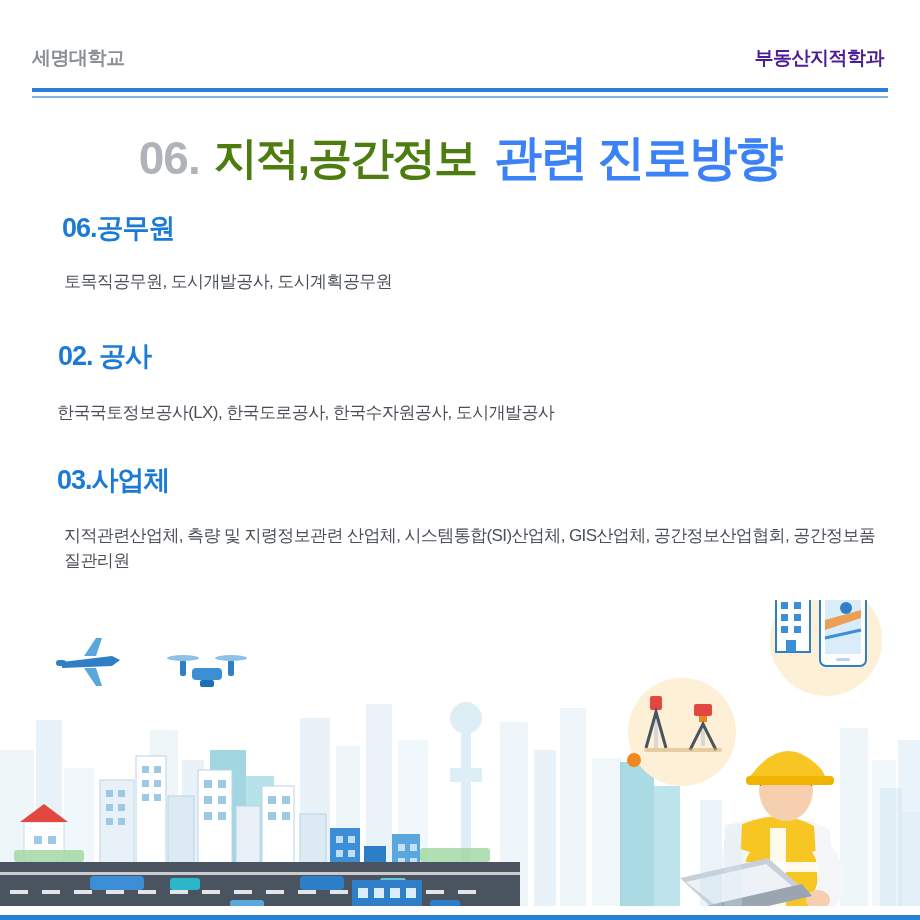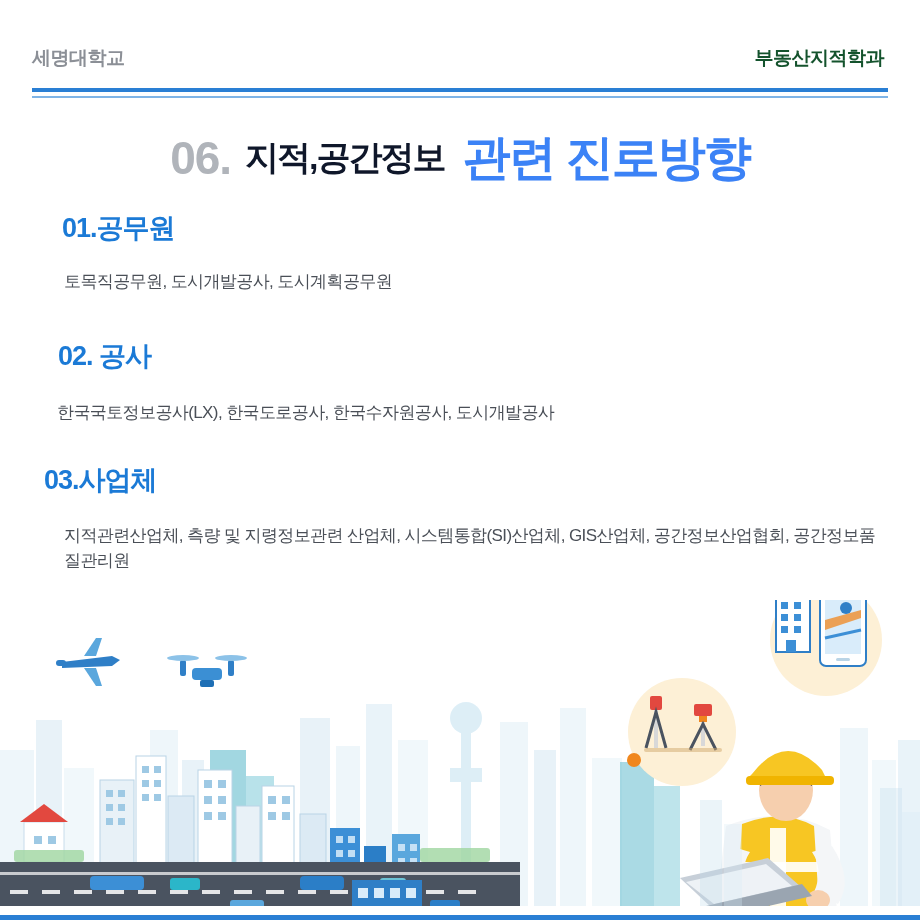--- a/index.html
+++ b/index.html
@@ -31,21 +31,21 @@
     color: #8b8f96;
     letter-spacing: -0.5px;
     font-family: Liberation Mono, monospace;
   }
   .header-dept {
     position: absolute;
     right: 36px;
     top: 45px;
     font-size: 19px;
     font-weight: bold;
-    color: #14532d;
+    color: #4c1d95;
     letter-spacing: -0.5px;
   }
   .rule-thick {
     position: absolute;
     left: 32px;
     top: 88px;
     width: 856px;
     height: 4px;
     background: #2a7fd4;
   }
@@ -70,23 +70,23 @@
     justify-content: center;
   }
   .title-num {
     font-size: 46px;
     font-weight: bold;
     color: #b0b4ba;
     letter-spacing: -1px;
     margin-right: 14px;
   }
   .title-blue {
-    font-size: 34px;
-    font-weight: bold;
-    color: #0f172a;
+    font-size: 44px;
+    font-weight: bold;
+    color: #4d7c0f;
     letter-spacing: -2px;
     margin-right: 18px;
   }
   .title-dark {
     font-size: 48px;
     font-weight: bold;
     color: #3b82f6;
     letter-spacing: -2px;
   }
 
@@ -111,21 +111,21 @@
 
   #sec1 { top: 210px; }
   #sec1 .section-head { margin-left: 62px; }
   #sec1 .section-body { margin-left: 64px; margin-top: 24px; }
 
   #sec2 { top: 338px; }
   #sec2 .section-head { margin-left: 58px; }
   #sec2 .section-body { margin-left: 57px; margin-top: 27px; }
 
   #sec3 { top: 462px; }
-  #sec3 .section-head { margin-left: 44px; }
+  #sec3 .section-head { margin-left: 57px; }
   #sec3 .section-body { margin-left: 64px; margin-top: 26px; width: 818px; }
 
   
   .illus {
     position: absolute;
     left: 0;
     top: 600px;
     width: 920px;
     height: 320px;
     overflow: hidden;
@@ -157,21 +157,21 @@
   <div class="rule-thin"></div>
 </div>
 
 <div class="title-row">
   <span class="title-num">06.</span>
   <span class="title-blue">지적,공간정보</span>
   <span class="title-dark">관련 진로방향</span>
 </div>
 
 <div class="section" id="sec1">
-  <div class="section-head">01.공무원</div>
+  <div class="section-head">06.공무원</div>
   <div class="section-body">토목직공무원, 도시개발공사, 도시계획공무원</div>
 </div>
 
 <div class="section" id="sec2">
   <div class="section-head">02. 공사</div>
   <div class="section-body">한국국토정보공사(LX), 한국도로공사, 한국수자원공사, 도시개발공사</div>
 </div>
 
 <div class="section" id="sec3">
   <div class="section-head">03.사업체</div>

